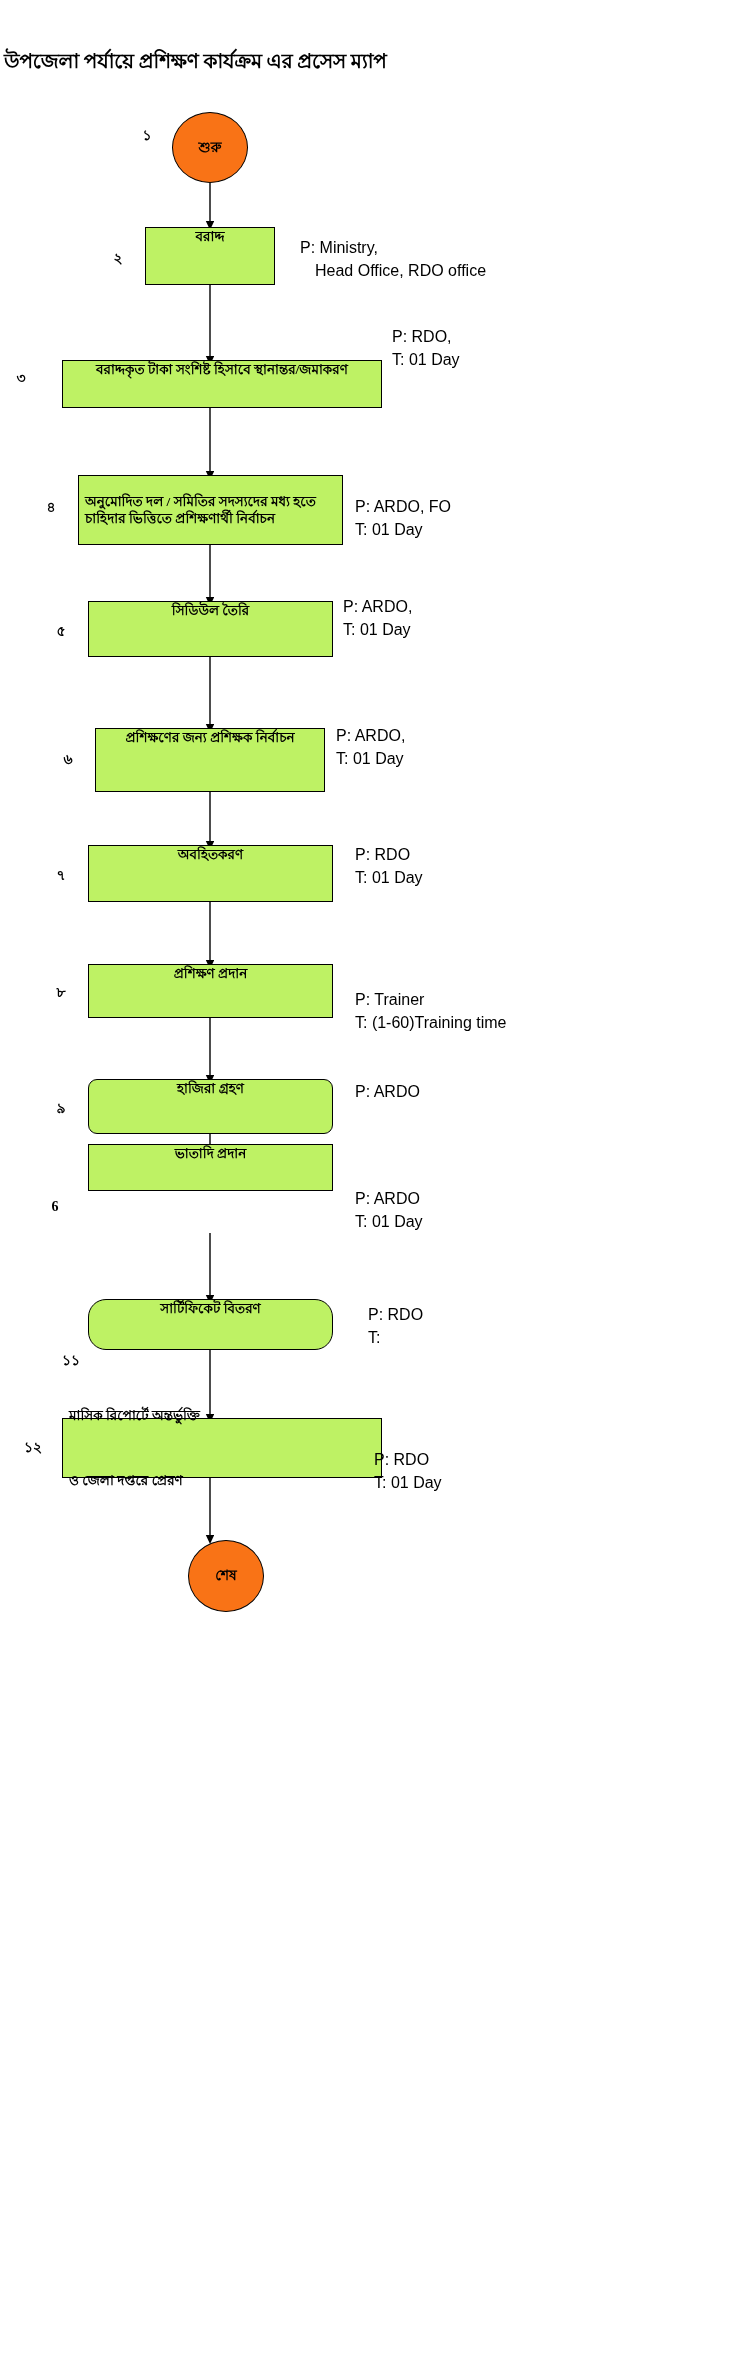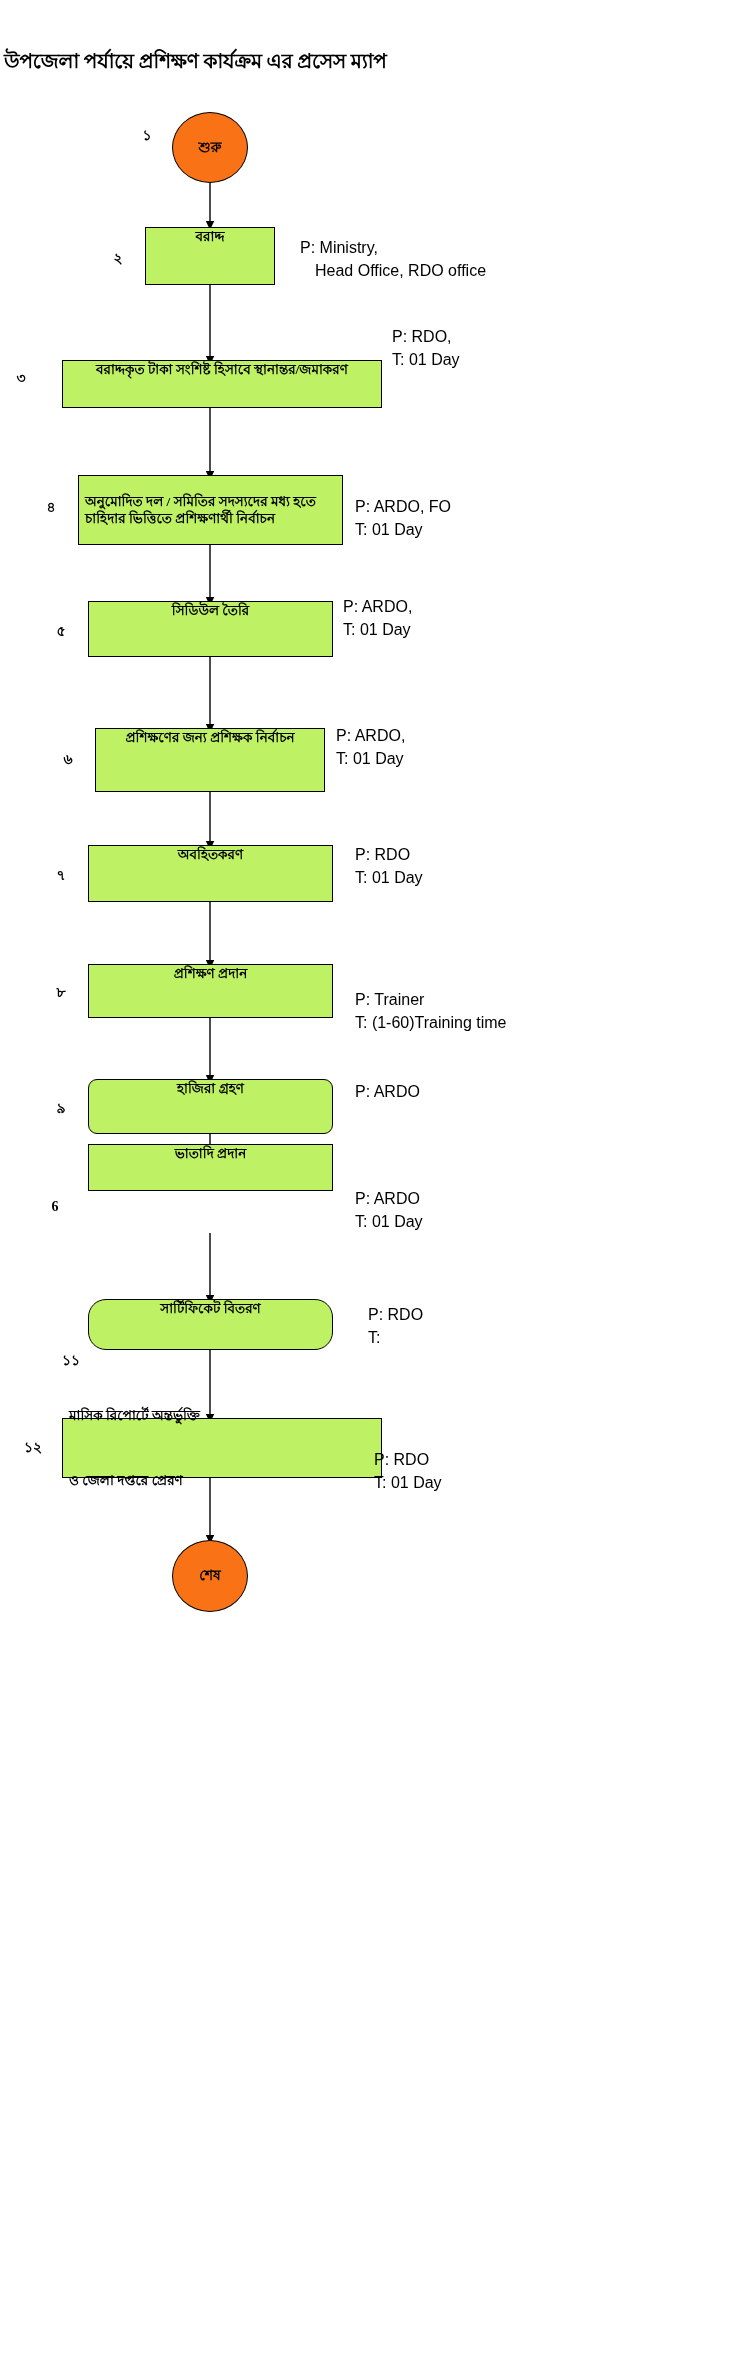--- a/index.html
+++ b/index.html
@@ -197,17 +197,17 @@
   <div class="node box" style="left:62px;top:1374px;width:320px;height:60px;flex-direction:column;gap:47px;">
     <span class="txt">মাসিক রিপোর্টে অন্তর্ভুক্তি</span>
     <span class="txt">ও জেলা দপ্তরে প্রেরণ</span>
   </div>
   <div class="stepnum" style="left:20px;top:1392px;">১২</div>
   <div class="annot" style="left:374px;top:1404px;">
     <span class="ln">P: RDO</span>
     <span class="ln">T:  01 Day</span>
   </div>
 
-  <div class="node oval" style="left:172px;top:1496px;width:76px;height:72px;">
+  <div class="node oval" style="left:188px;top:1496px;width:76px;height:72px;">
     <span class="txt">শেষ</span>
   </div>
 
 </div>
 
 </body></html>

